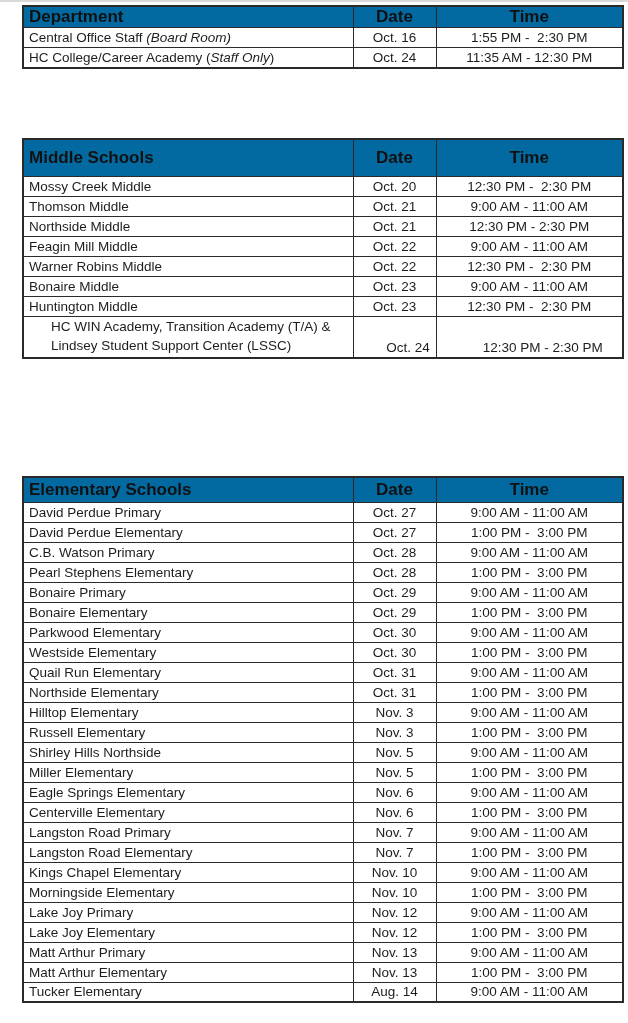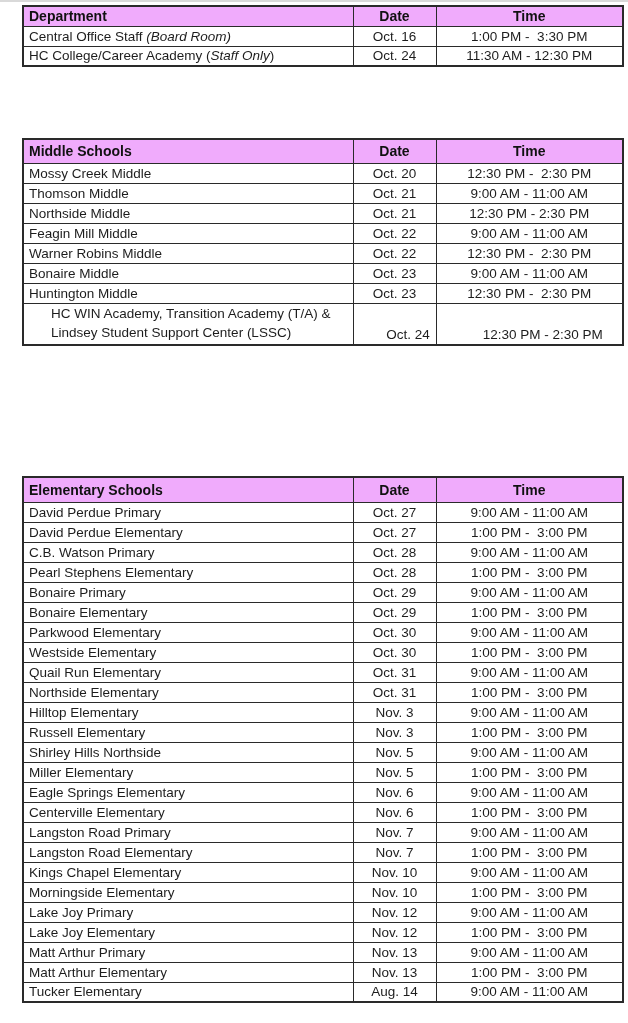--- a/index.html
+++ b/index.html
@@ -18,29 +18,29 @@
     border-collapse:collapse; table-layout:fixed;
     border:2px solid #2a2a2a;
   }
   .sched th, .sched td {
     border:1px solid #2a2a2a;
     font-size:13.5px;
     vertical-align:middle;
     overflow:hidden;
   }
   .sched thead th {
-    background:#f0abfc;
-    font-weight:bold; font-size:14px; color:#111;
+    background:#0369a1;
+    font-weight:bold; font-size:17px; color:#111;
   }
   .sched th.cat, .sched td.cat { text-align:left; padding-left:5px; padding-right:3px; }
   .sched th.date, .sched td.date,
   .sched th.time, .sched td.time { text-align:center; white-space:pre; }
   .sched tbody tr { height:20px; }
   .t1 thead tr { height:20px; }
-  .t2 thead tr { height:24px;margin-left:7px; }
+  .t2 thead tr { height:37px;margin-left:7px; }
   .t3 thead tr { height:25px; }
   .sched tr.tall { height:41px; }
   .sched tr.tall td { vertical-align:bottom; padding-bottom:2px;padding-left:27px; }
   .sched tr.tall td.cat { line-height:19px; }
   .sched em { }
   .t1 { top:5px; }
   .t2 { top:138px; }
   .t3 { top:476px;padding-left:16px; }
 </style>
 </head>
@@ -59,26 +59,26 @@
       <tr>
         <th class="cat">Department</th>
         <th class="date">Date</th>
         <th class="time">Time</th>
       </tr>
     </thead>
     <tbody>
         <tr>
           <td class="cat">Central Office Staff <em>(Board Room)</em></td>
           <td class="date">Oct. 16</td>
-          <td class="time">1:00 PM -  3:30 PM</td>
+          <td class="time">1:55 PM -  2:30 PM</td>
         </tr>
         <tr>
           <td class="cat">HC College/Career Academy (<em>Staff Only</em>)</td>
           <td class="date">Oct. 24</td>
-          <td class="time">11:30 AM - 12:30 PM</td>
+          <td class="time">11:35 AM - 12:30 PM</td>
         </tr>
       </tbody>
   </table>
 
   <table class="sched t2">
     <colgroup>
         <col style="width:330px">
         <col style="width:83px">
         <col style="width:187px">
       </colgroup>

